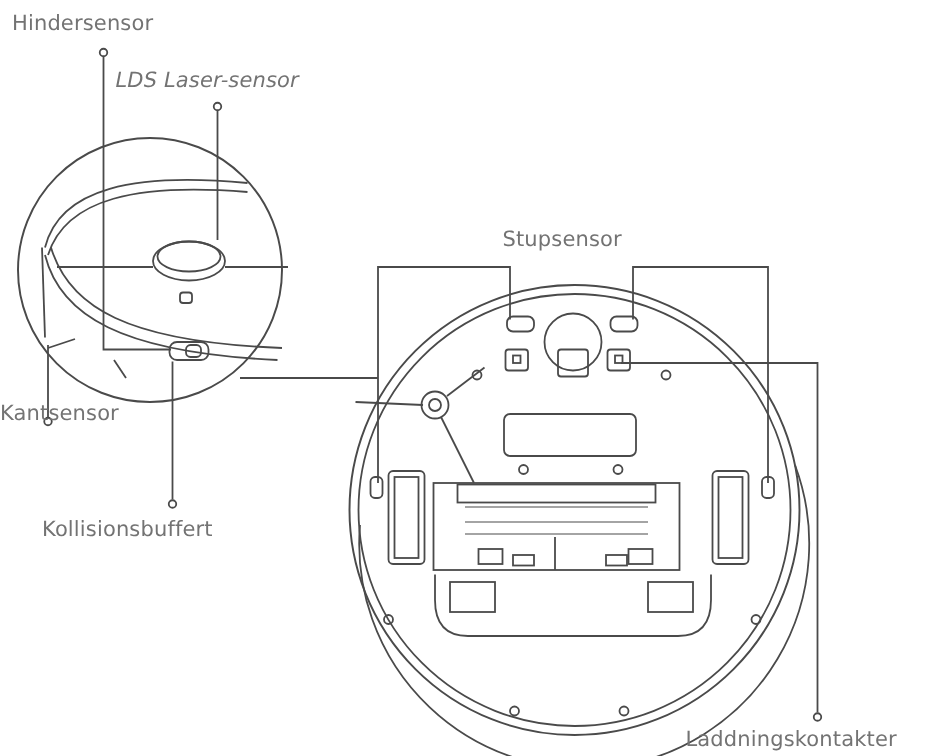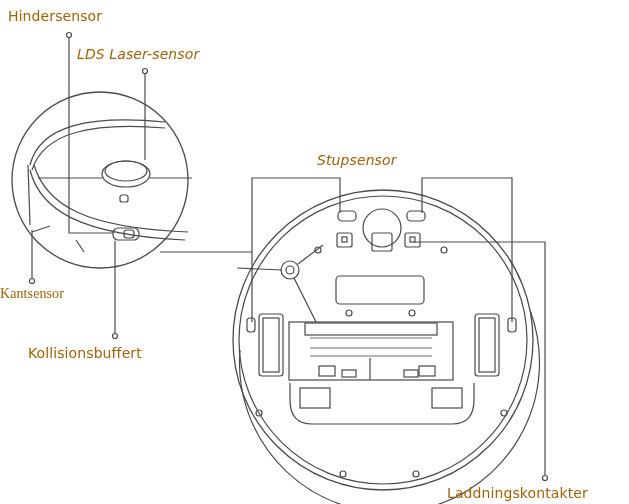--- a/index.html
+++ b/index.html
@@ -1,18 +1,18 @@
 <!DOCTYPE html>
 <html><head>
 <meta charset="utf-8">
 <style>
   html, body { margin:0; padding:0; background:#ffffff; }
   body { width:629px; height:504px; position:relative; overflow:hidden;
          font-family:"DejaVu Sans","Liberation Sans",sans-serif; color:#3a3a3a; }
-  .label { position:absolute; font-size:14px; line-height:16px; color:#a16207; white-space:nowrap; letter-spacing:0.1px; }
+  .label { position:absolute; font-size:14px; line-height:16px; color:#737373; white-space:nowrap; letter-spacing:0.1px; }
   svg.art { position:absolute; left:0; top:0; }
 </style>
 </head>
 <body>
 
 <svg class="art" width="629" height="504" viewBox="0 0 629 504" fill="none" stroke="#4a4a4a" stroke-width="1.2">
 
   <g>
     <circle cx="100" cy="180" r="88" stroke-width="1.3"></circle>
 
@@ -111,16 +111,16 @@
   <g>
     <polyline points="252,322 252,178 340,178 340,213"></polyline>
     <polyline points="512,322 512,178 422,178 422,213"></polyline>
     <polyline points="414,242 545,242 545,475"></polyline>
     <circle cx="545" cy="478" r="2.5" fill="#fff"></circle>
   </g>
 </svg>
 
 <div class="label" style="left:8px; top:8px;">Hindersensor</div>
 <div class="label" style="left:77px; top:46px;font-style:italic;">LDS Laser-sensor</div>
-<div class="label" style="left:0px; top:286px;font-family:Liberation Serif, serif;">Kantsensor</div>
+<div class="label" style="left:0px; top:268px;">Kantsensor</div>
 <div class="label" style="left:28px; top:345px;">Kollisionsbuffert</div>
-<div class="label" style="left:317px; top:152px;font-style:italic;">Stupsensor</div>
-<div class="label" style="left:447px; top:485px;">Laddningskontakter</div>
+<div class="label" style="left:335px; top:152px;">Stupsensor</div>
+<div class="label" style="left:457px; top:485px;">Laddningskontakter</div>
 
 </body></html>

